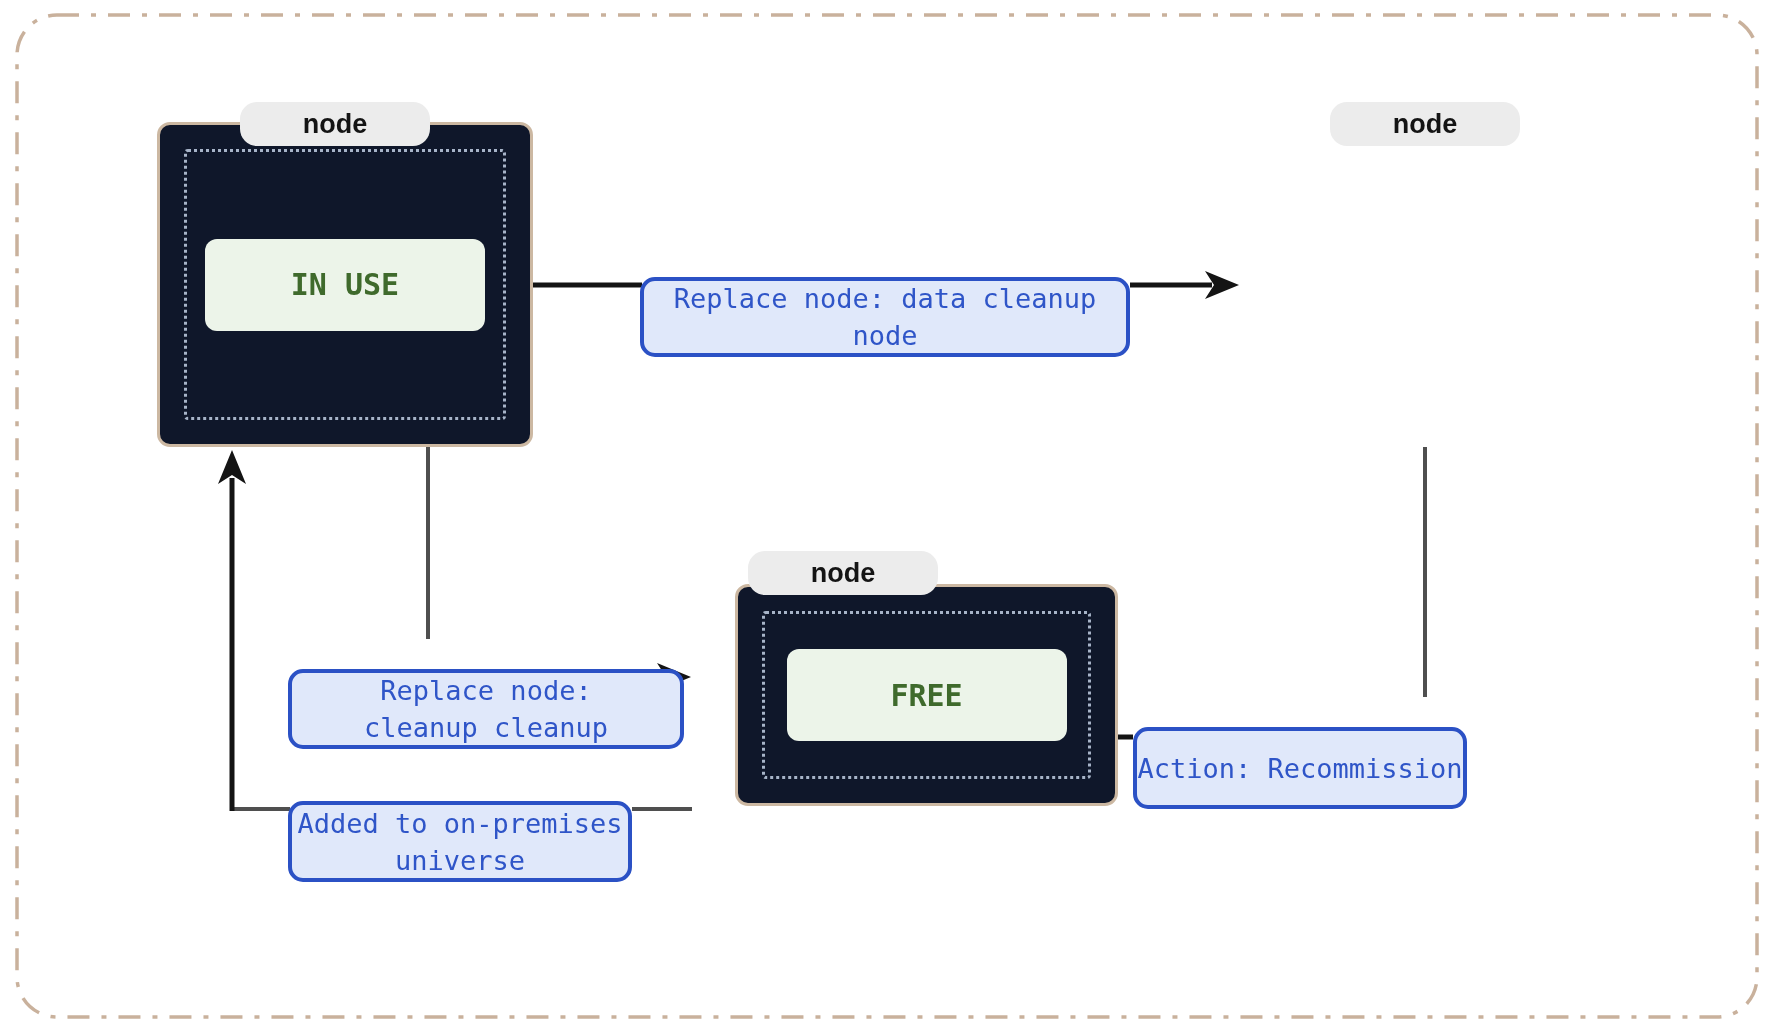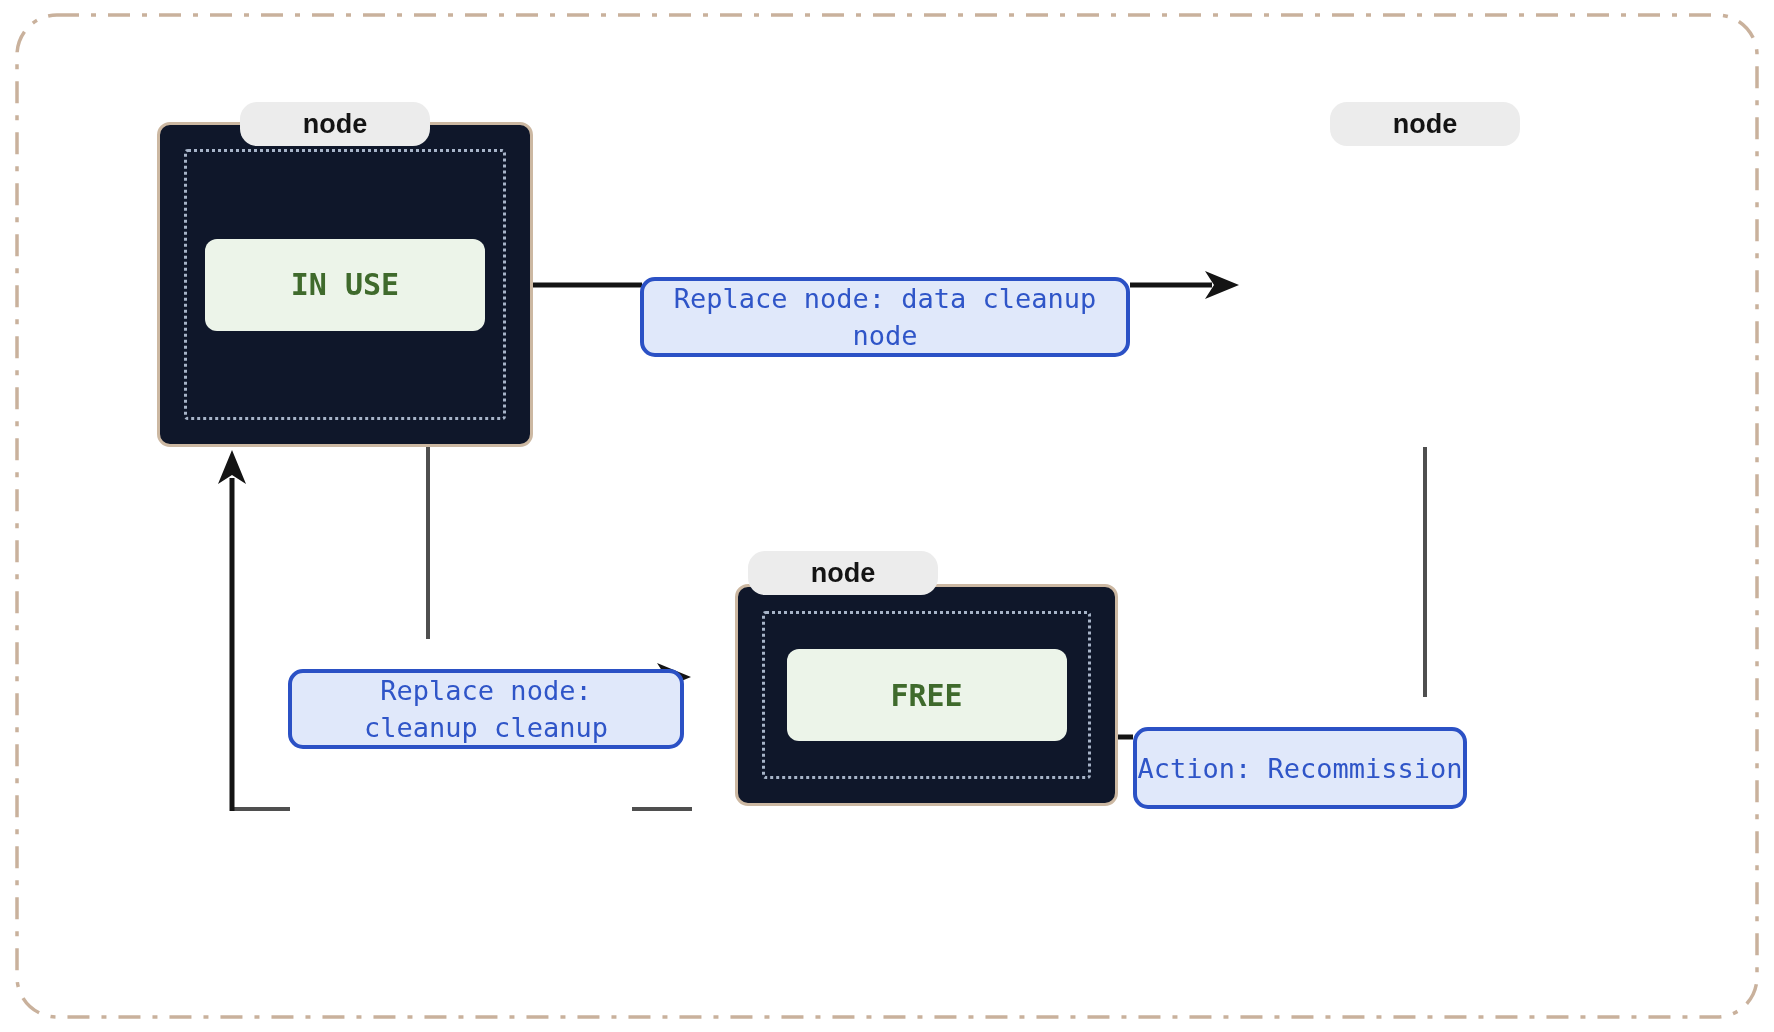--- a/index.html
+++ b/index.html
@@ -128,18 +128,22 @@
   <div class="edge-label" id="edge-label-cleanup-fails">
     <span>Replace node: data cleanup</span>
     <span>node</span>
   </div>
 
   <div class="edge-label" id="edge-label-cleanup-succeeds">
     <span>Replace node:</span>
     <span>cleanup cleanup</span>
   </div>
 
+  <div class="edge-label" id="edge-label-added">
+    <span>Added to on-premises</span>
+    <span>universe</span>
+  </div>
 
   <div class="edge-label" id="edge-label-recommission">
     <span>Action: Recommission</span>
   </div>
 
 </div>
 
 </body></html>

